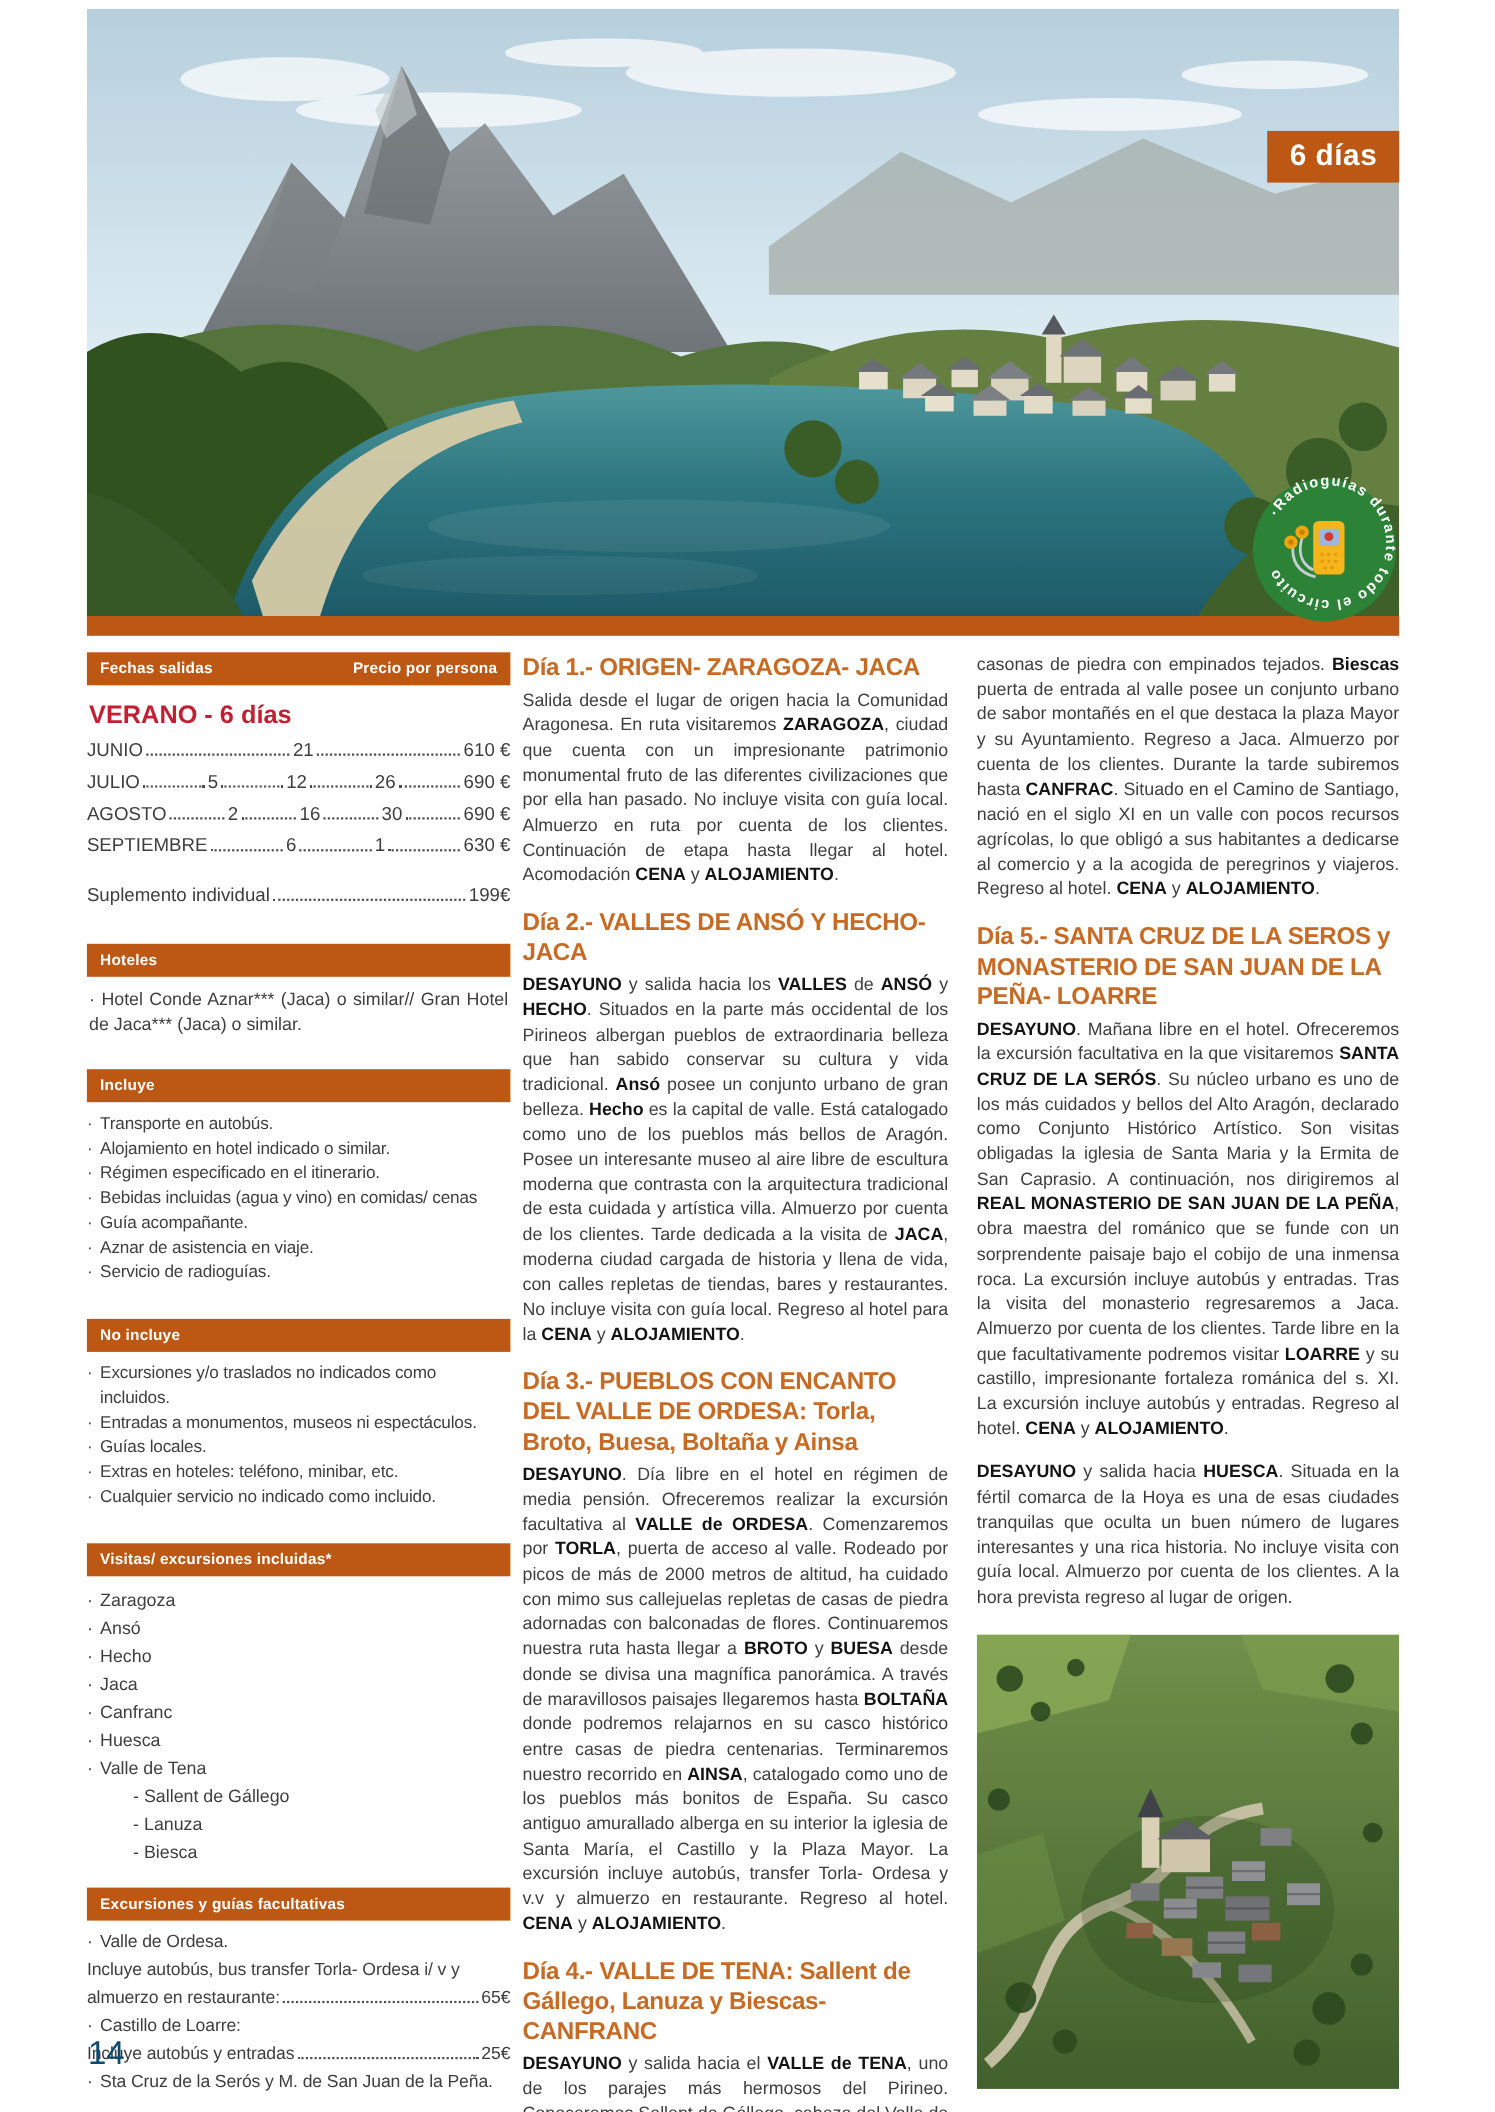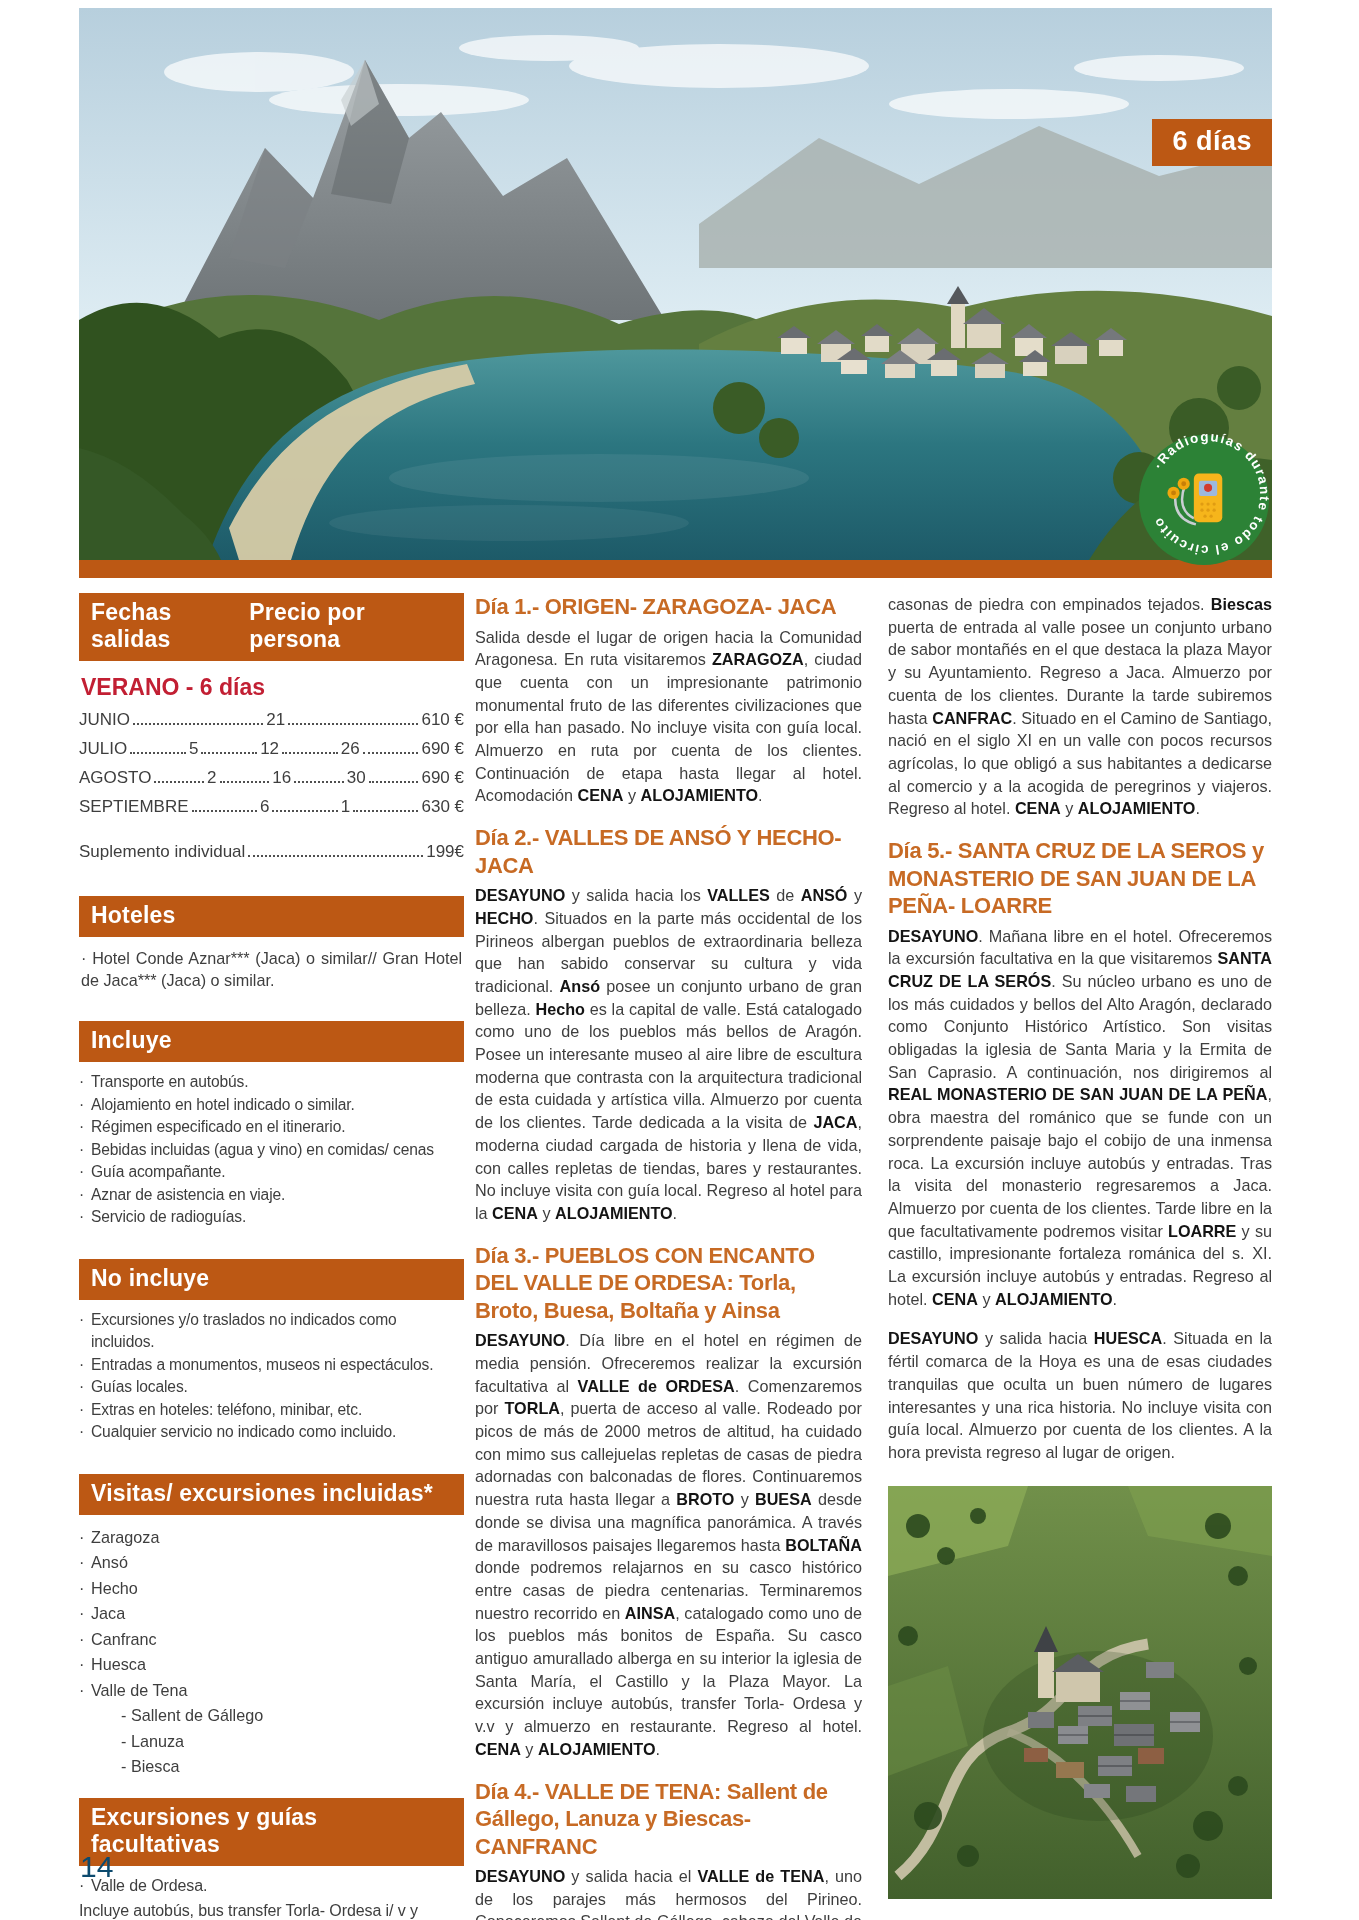--- a/index.html
+++ b/index.html
@@ -23,21 +23,21 @@
   .duration-badge{position:absolute;right:0;top:111px;background:var(--orange);color:#fff;
     font-weight:bold;font-size:27px;padding:7px 20px 9px;letter-spacing:.5px;}
   .radio-badge{position:absolute;left:1058px;top:425px;width:134px;height:134px;}
 
   
   .col{position:absolute;top:593px;}
   .col-left{left:79px;width:385px;}
   .col-mid{left:475px;width:387px;}
   .col-right{left:888px;width:384px;}
 
-  .bar{background:var(--orange);color:#fff;font-weight:bold;font-size:23px;
+  .bar{background:var(--orange);color:#fff;font-weight:bold;font-size:14px;
        padding:6px 12px 8px;display:flex;justify-content:space-between;align-items:baseline;letter-spacing:.2px;}
   .mt{margin-top:30px;}
 
   .season{color:var(--red);font-weight:bold;font-size:23px;margin:13px 0 4px 2px;}
 
   .dotrow{display:flex;align-items:baseline;font-size:17px;line-height:29px;color:var(--ink);}
   .dotrow .dots{flex:1;border-bottom:2.4px dotted #4f4f4f;margin:0 3px 5px;min-width:10px;}
   .dotrow .cell{white-space:nowrap;}
   .sup{margin-top:16px;}
 

